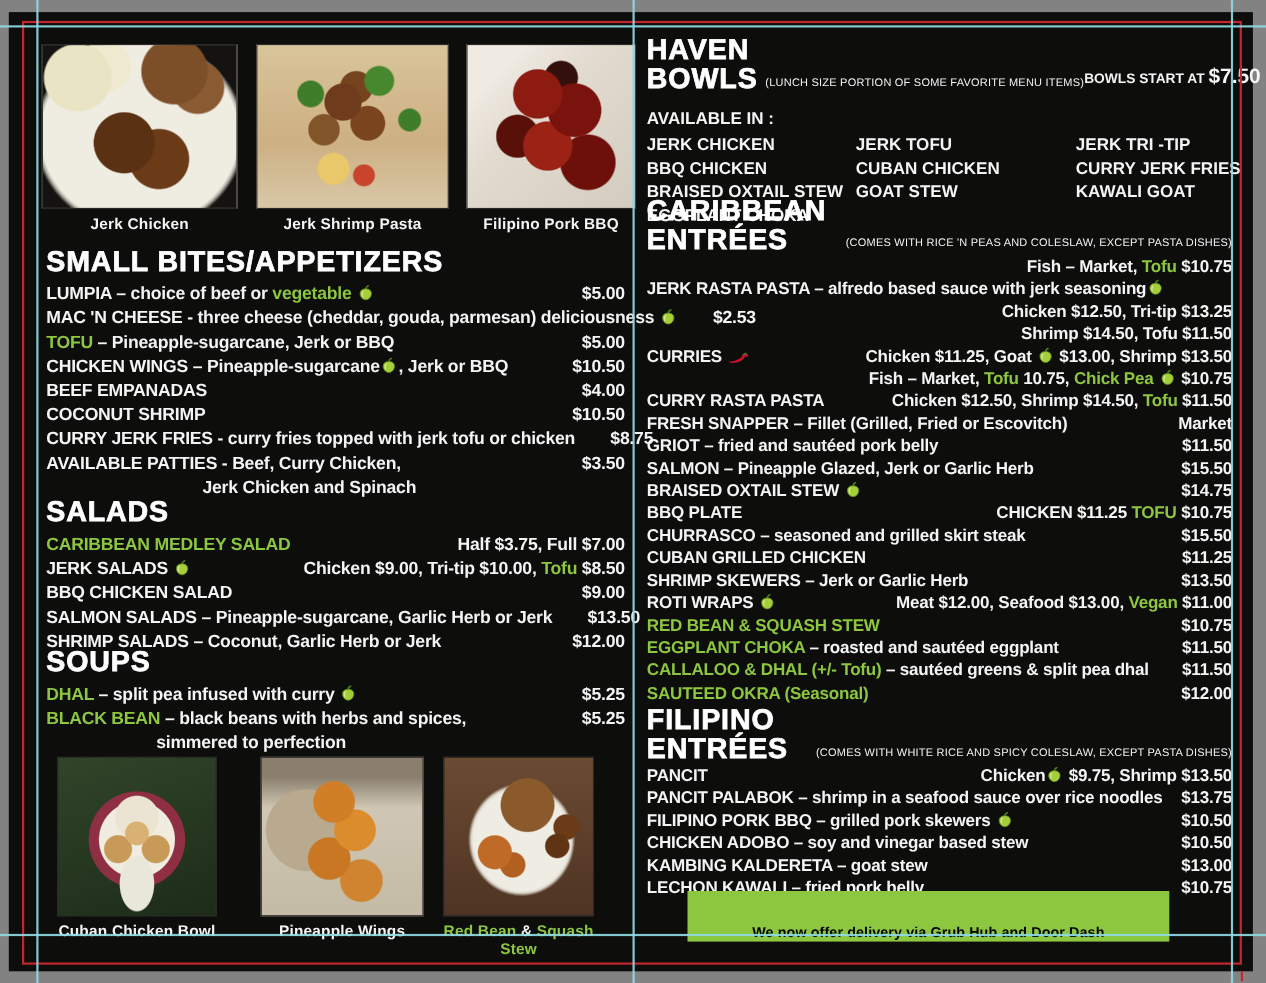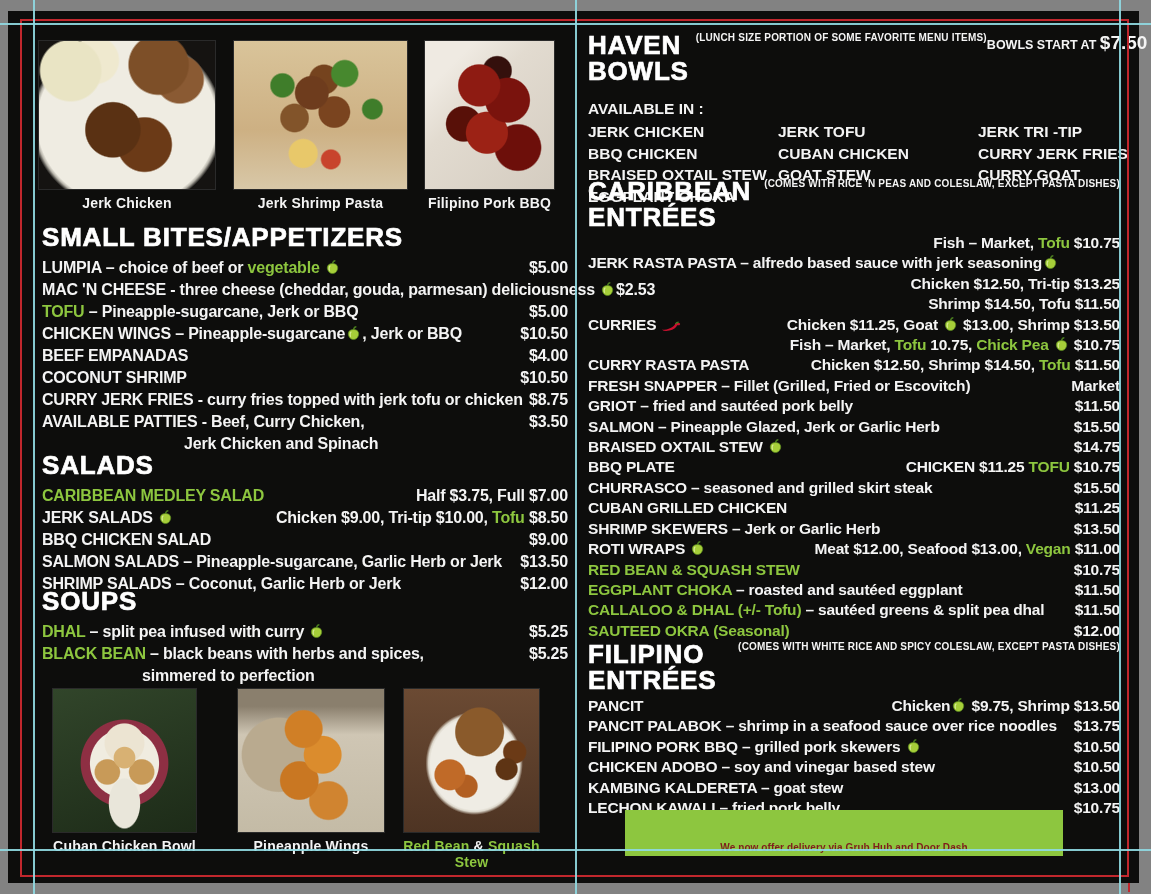--- a/index.html
+++ b/index.html
@@ -76,64 +76,64 @@
     radial-gradient(circle at 82% 44%, #6b3a16 0 8%, rgba(0,0,0,0) 9%),
     radial-gradient(circle at 34% 60%, #c06a28 0 12%, rgba(0,0,0,0) 13%),
     radial-gradient(circle at 46% 68%, #b25f22 0 9%, rgba(0,0,0,0) 10%),
     radial-gradient(ellipse at 52% 52%, #efece4 0 44%, #ddd8cc 46%, rgba(0,0,0,0) 49%),
     linear-gradient(180deg,#6b4a33,#4e3423);}
 
   
   .lsec,.rsec{position:absolute;color:var(--ink);z-index:10;}
   .sec-title{font-size:26px;font-weight:900;letter-spacing:.8px;color:#fff;
     -webkit-text-stroke:.7px #fff;margin-bottom:4px;}
-  .rhead{display:flex;margin-bottom:3px;}
+  .rhead{display:flex;align-items:flex-end;margin-bottom:3px;}
   .rtitle{font-size:26px;font-weight:900;letter-spacing:.8px;color:#fff;-webkit-text-stroke:.7px #fff;line-height:26px;}
-  .rnote{font-size:10px;font-weight:bold;margin-left:7px;margin-bottom:3px;letter-spacing:.2px;white-space:nowrap;}
+  .rnote{font-size:10px;font-weight:normal;margin-left:7px;margin-bottom:3px;letter-spacing:.2px;white-space:nowrap;}
   .rstart{margin-left:auto;font-size:12.5px;font-weight:bold;margin-bottom:3px;white-space:nowrap;}
   .rstart .bigp{font-size:19px;font-weight:bold;}
   .avail{font-size:15.5px;font-weight:bold;margin:16px 0 3px 0;}
   .hgrid{display:grid;grid-template-columns:190px 200px 142px;}
   .hgrid div{font-size:15.5px;font-weight:bold;line-height:21.5px;white-space:nowrap;}
 
-  .lrow{display:flex;align-items:baseline;font-size:16px;font-weight:bold;line-height:22px;letter-spacing:-.2px;}
+  .lrow{display:flex;align-items:baseline;font-size:16px;font-weight:bold;line-height:22px;letter-spacing:-.2px;gap:32px;}
   .lrow .nm{flex:1;white-space:nowrap;}
   .lrow .pr{white-space:nowrap;text-align:right;}
   .lcont{font-size:16px;font-weight:bold;line-height:22px;letter-spacing:-.2px;}
   .lsec[data-sec="0"] .lcont{padding-left:142px;}
   .lsec[data-sec="2"] .lcont{padding-left:100px;}
 
   .rrow{display:flex;align-items:baseline;font-size:15.5px;font-weight:bold;line-height:20.4px;letter-spacing:-.2px;}
   .rrow .nm{flex:1;white-space:nowrap;}
   .rrow .pr{white-space:nowrap;text-align:right;}
   .rext{font-size:15.5px;font-weight:bold;line-height:20.4px;text-align:right;letter-spacing:-.2px;}
 
   .g{color:var(--green);}
   .ic{display:inline-block;vertical-align:-2px;line-height:0;margin:0 1px;}
 
   .banner{position:absolute;left:625px;top:810px;width:438px;height:46px;background:var(--green);
     z-index:10;display:flex;flex-direction:column;justify-content:center;align-items:center;}
-  .banner div{font-size:10px;font-weight:bold;color:#7f1d1d;line-height:21px;letter-spacing:.1px;margin-top:28px;}
+  .banner div{font-size:13px;font-weight:bold;color:#000000;line-height:21px;letter-spacing:.1px;margin-top:28px;}
 </style>
 </head>
 <body>
 
 <div class="page">
   <div class="trim"></div>
 </div>
 
 <div class="photo ph1" style="left:38px;top:40px;width:178px;">
   <div class="img"></div>
   <div class="cap"><span>Jerk Chicken</span></div>
 </div>
 <div class="photo ph2" style="left:233px;top:40px;width:175px;">
   <div class="img"></div>
   <div class="cap"><span>Jerk Shrimp Pasta</span></div>
 </div>
-<div class="photo ph3" style="left:424px;top:40px;width:131px;">
+<div class="photo ph3" style="left:424px;top:40px;width:154px;">
   <div class="img"></div>
   <div class="cap"><span>Filipino Pork BBQ</span></div>
 </div>
 
 <div class="lsec" data-sec="0" style="left:42px;top:222px;width:526px;">
   <div class="sec-title">SMALL BITES/APPETIZERS</div>
   <div class="items">
       <div class="lrow">
         <span class="nm"><span>LUMPIA – choice of beef or </span><span class="g">vegetable </span><span class="ic"><svg viewBox="0 0 20 21" width="15" height="15">
               <path d="M10 5 q1 -4 4 -4" stroke="#4a7c1f" stroke-width="2" fill="none"></path>
@@ -257,21 +257,21 @@
         <div>EGGPLANT CHOKA</div>
       </div>
       <div>
         <div>JERK TOFU</div>
         <div>CUBAN CHICKEN</div>
         <div>GOAT STEW</div>
       </div>
       <div>
         <div>JERK TRI -TIP</div>
         <div>CURRY JERK FRIES</div>
-        <div>CURRY GOAT</div>
+        <div>KAWALI GOAT</div>
       </div>
     </div>
 </div>
 
 <div class="rsec" style="left:588px;top:178px;width:532px;">
   <div class="rhead">
     <span class="rtitle">CARIBBEAN ENTRÉES</span>
     <span class="rnote">(COMES WITH RICE 'N PEAS AND COLESLAW, EXCEPT PASTA DISHES)</span>
   </div>
   <div class="items" id="caribbean-items">

